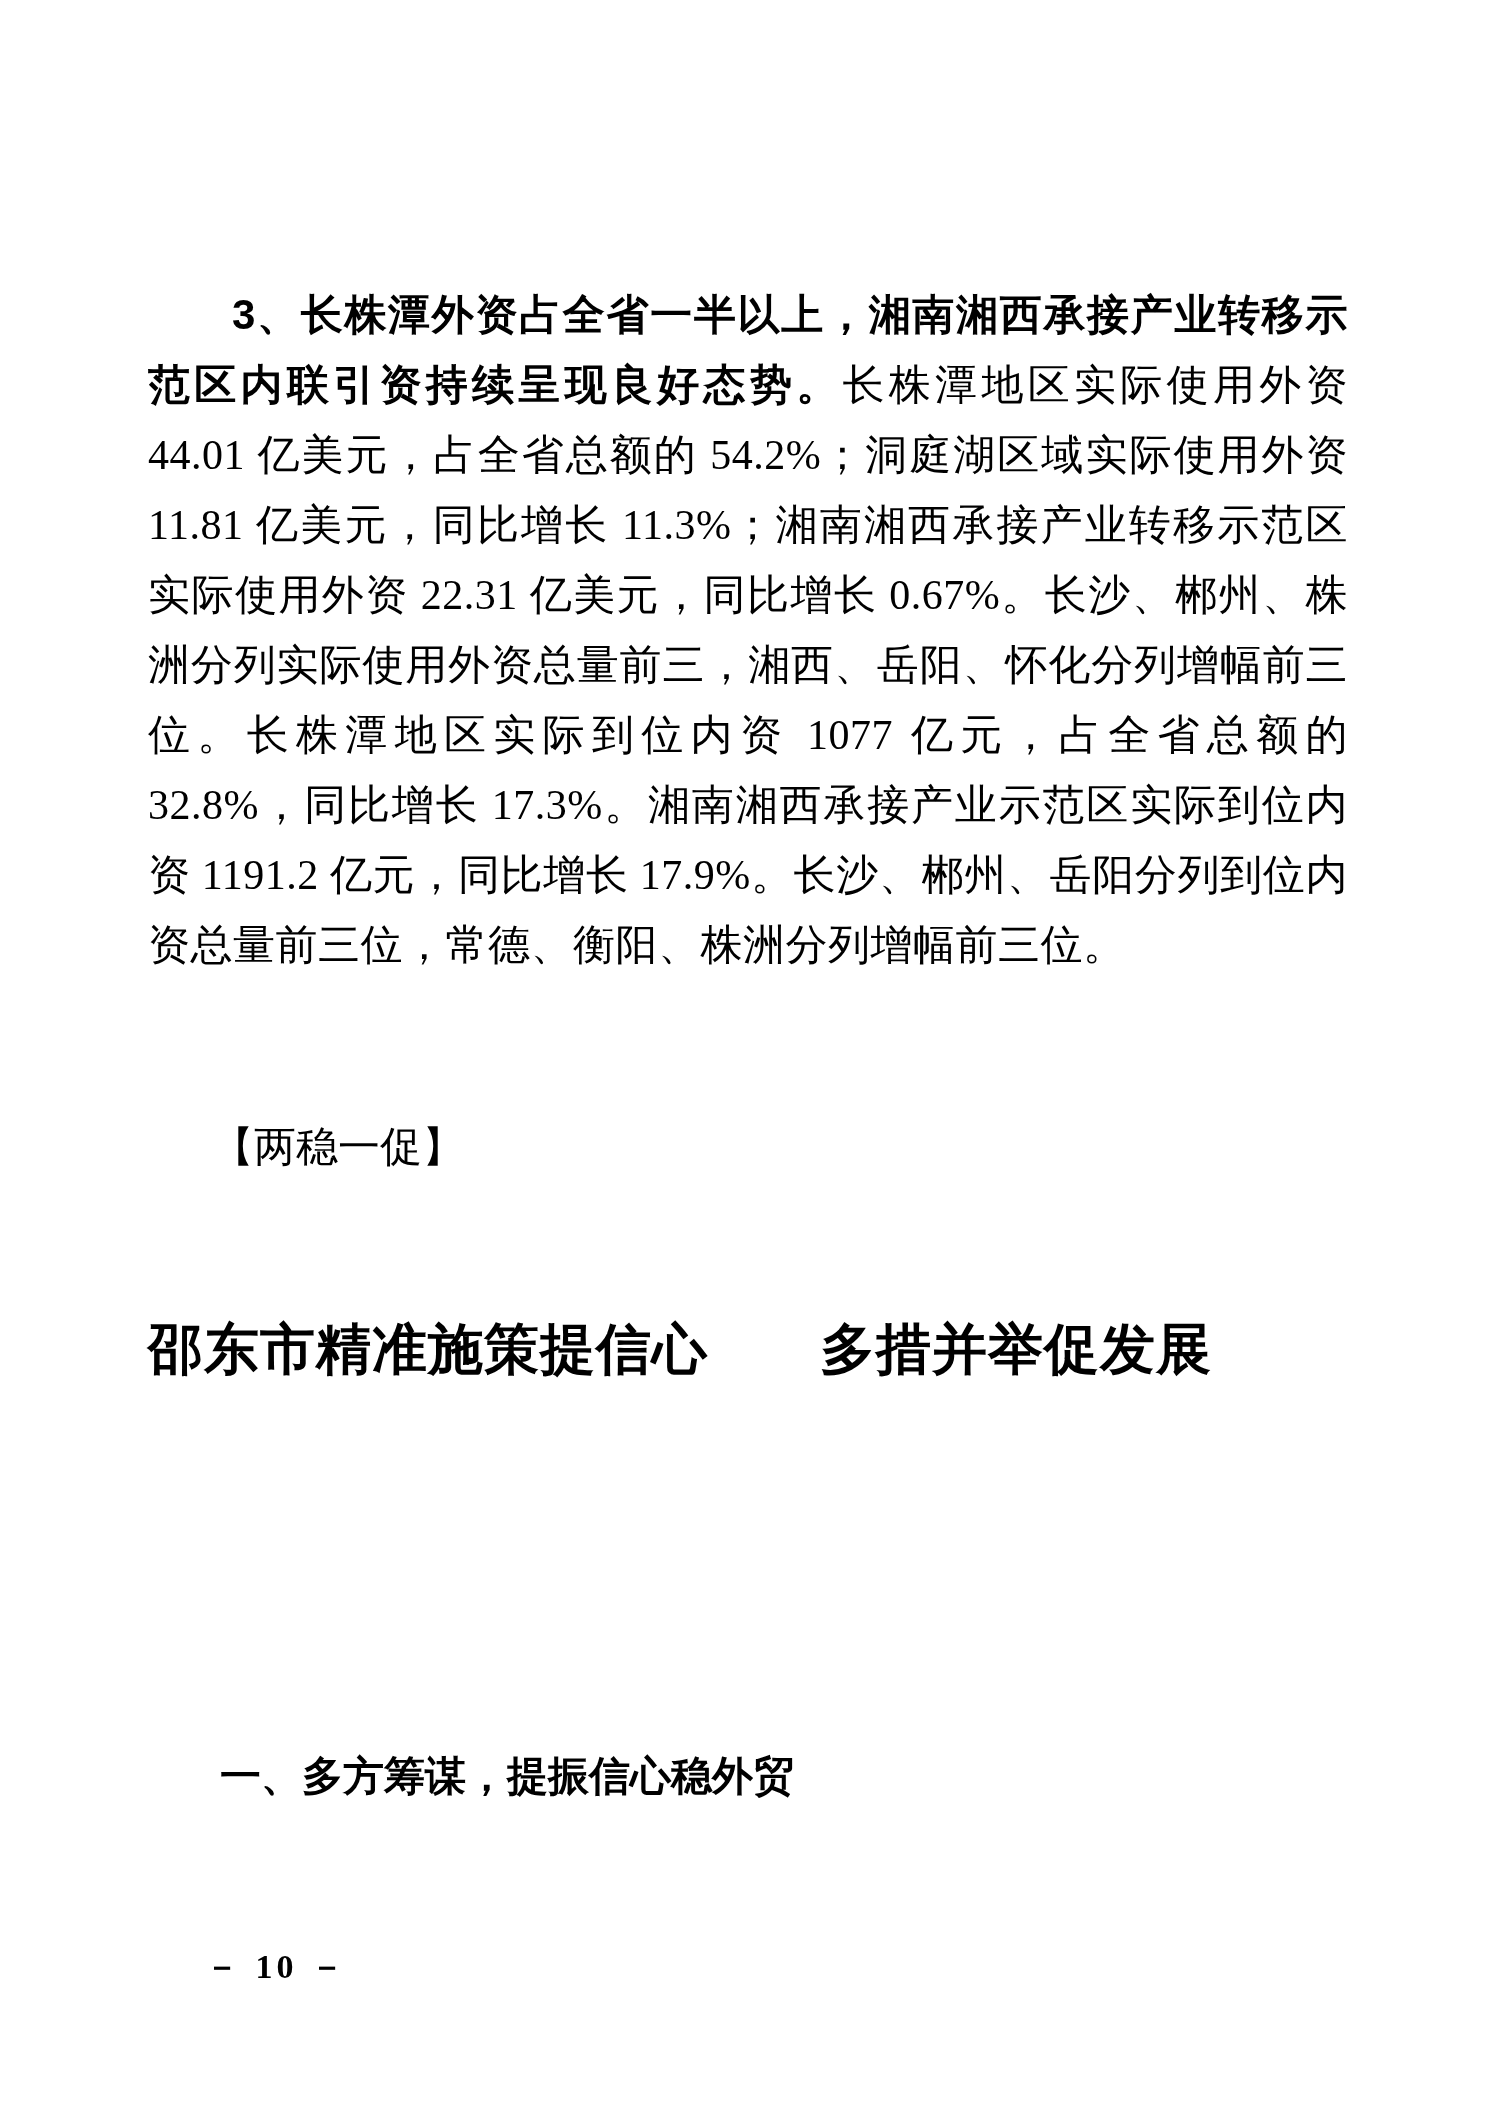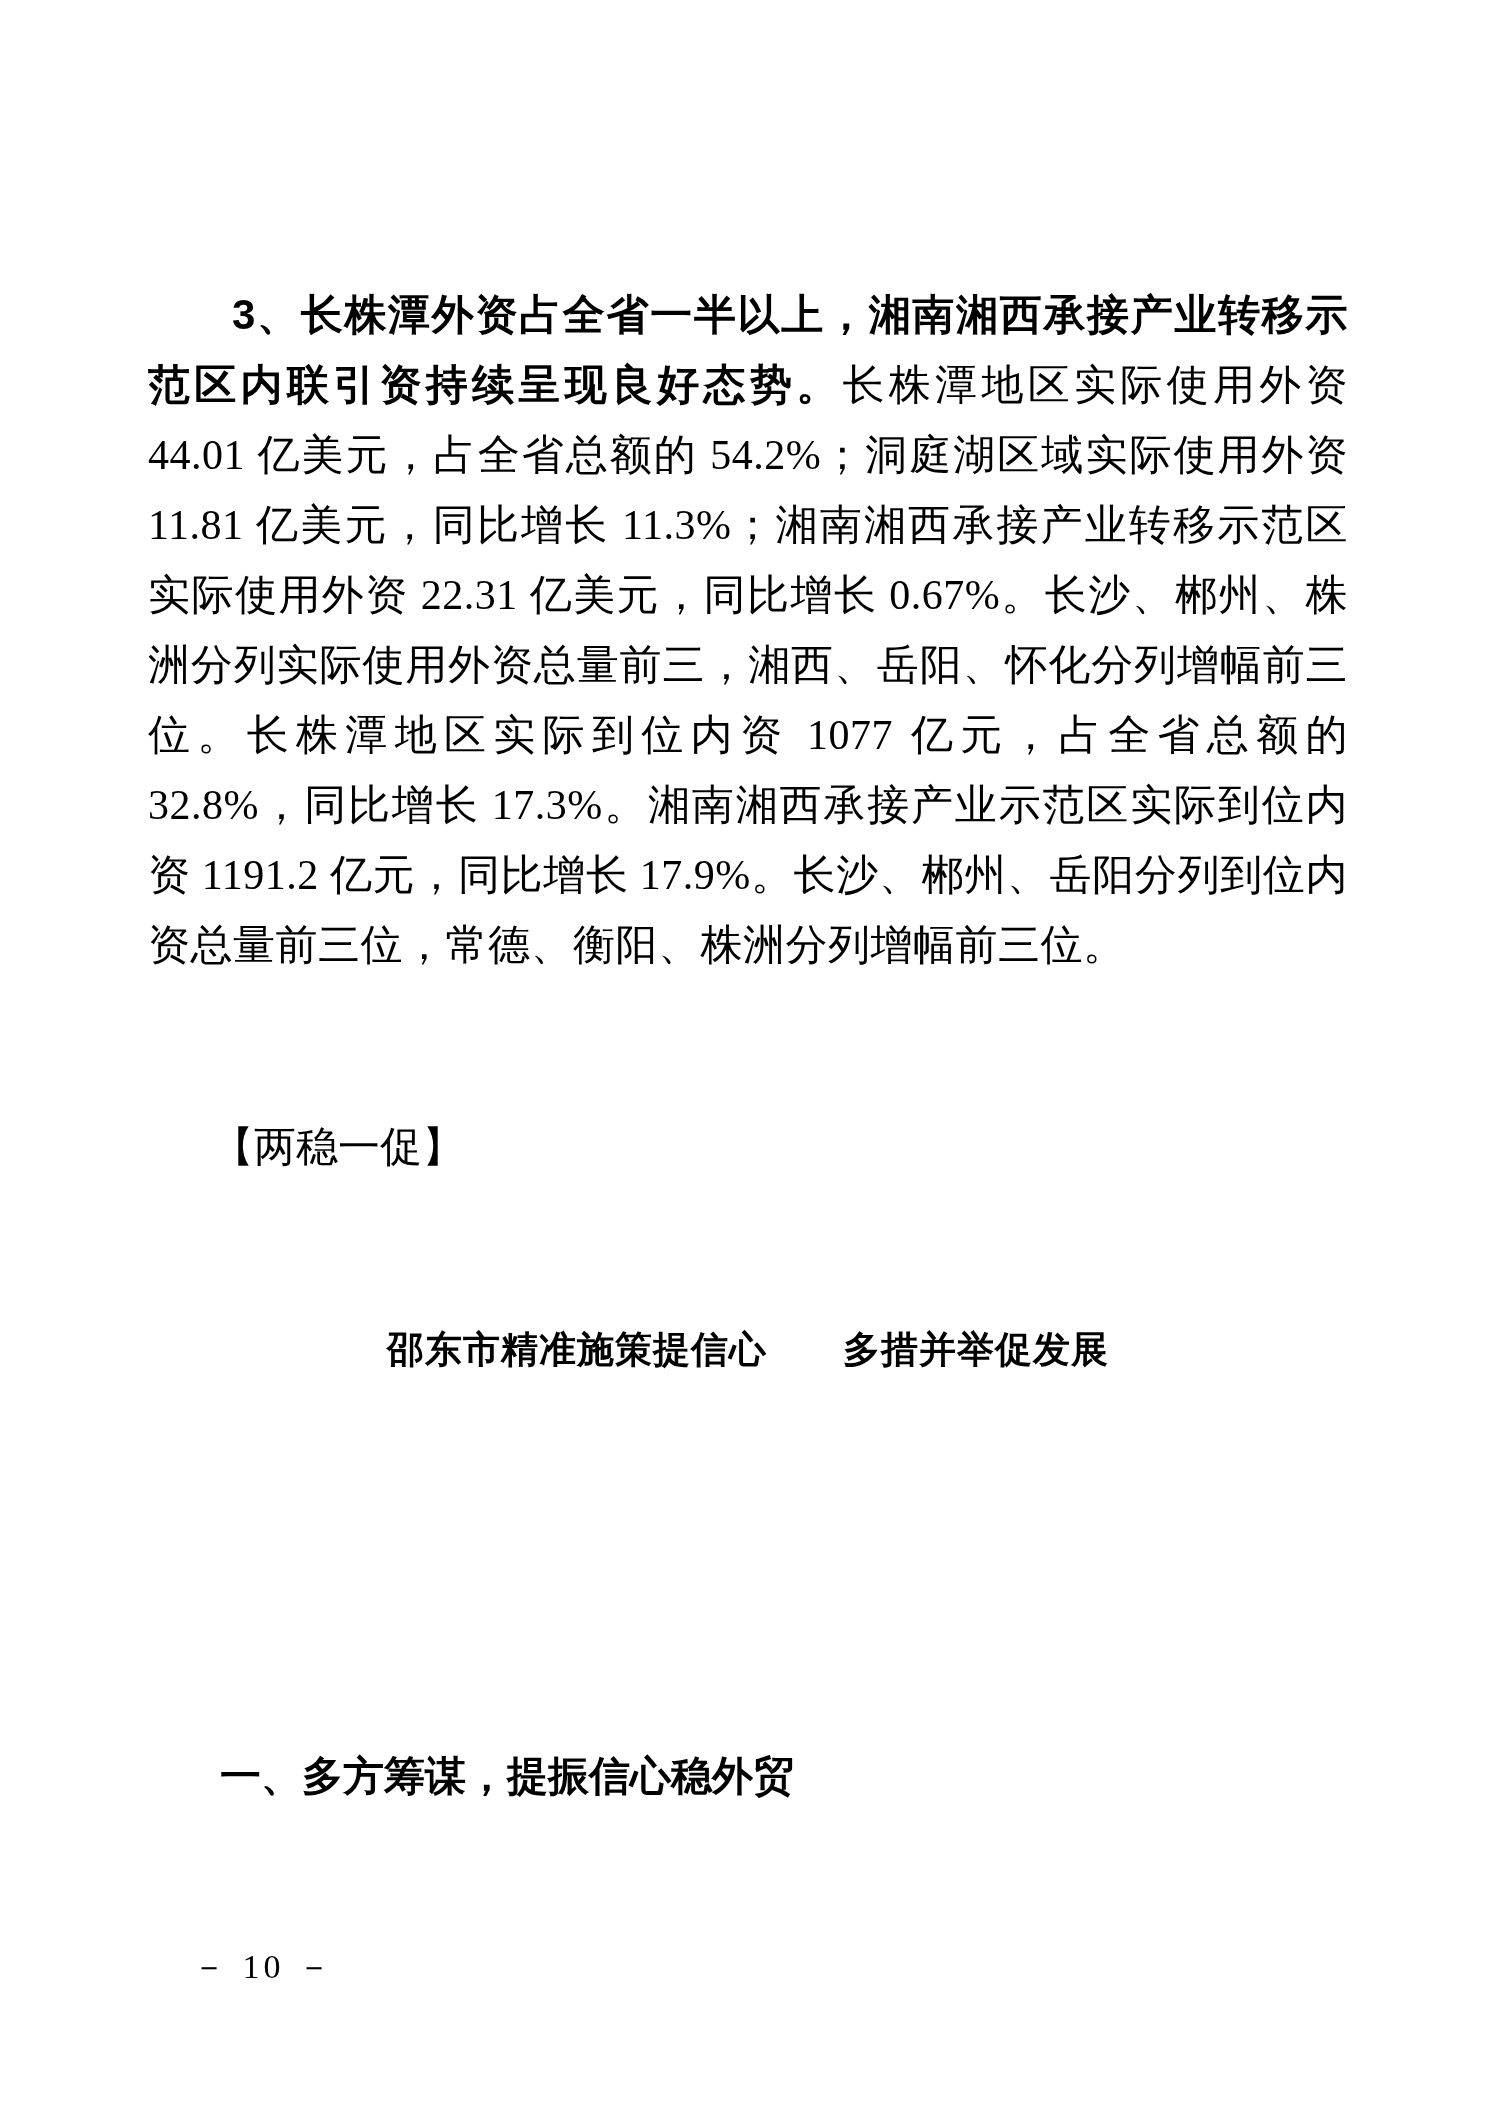--- a/index.html
+++ b/index.html
@@ -52,50 +52,50 @@
     color: #000000;
   }
   .article-title {
     position: absolute;
     left: 148px;
     top: 1310px;
     width: 1200px;
     margin: 0;
     font-family: "Liberation Serif", "DejaVu Serif", serif;
     font-weight: bold;
-    font-size: 37px;
+    font-size: 55px;
     line-height: 80px;
-    text-align: center;
     letter-spacing: 1px;
     color: #000000;
     white-space: pre-wrap;
   }
   .subheading {
     position: absolute;
     left: 148px;
     top: 1741px;
     width: 1200px;
     margin: 0;
     font-family: "Liberation Sans", "DejaVu Sans", sans-serif;
     font-weight: bold;
     font-size: 41px;
     line-height: 70px;
     text-indent: 72px;
     color: #000000;
   }
   .page-number {
     position: absolute;
-    left: 192px;
+    left: 205px;
     top: 1947px;
     margin: 0;
     font-family: "Liberation Serif", "DejaVu Serif", serif;
     font-size: 34px;
     line-height: 40px;
     letter-spacing: 4px;
     color: #000000;
+    font-weight: bold;
   }
 </style>
 </head>
 <body>
 
 <div class="page">
 
   <p class="body-para" id="para-section3"><span class="lead-bold">3、长株潭外资占全省一半以上，湘南湘西承接产业转移示范区内联引资持续呈现良好态势。</span><span>长株潭地区实际使用外资 44.01 亿美元，占全省总额的 54.2%；洞庭湖区域实际使用外资 11.81 亿美元，同比增长 11.3%；湘南湘西承接产业转移示范区实际使用外资 22.31 亿美元，同比增长 0.67%。长沙、郴州、株洲分列实际使用外资总量前三，湘西、岳阳、怀化分列增幅前三位。长株潭地区实际到位内资 1077 亿元，占全省总额的 32.8%，同比增长 17.3%。湘南湘西承接产业示范区实际到位内资 1191.2 亿元，同比增长 17.9%。长沙、郴州、岳阳分列到位内资总量前三位，常德、衡阳、株洲分列增幅前三位。</span></p>
 
   <p class="bracket-label">【两稳一促】</p>

